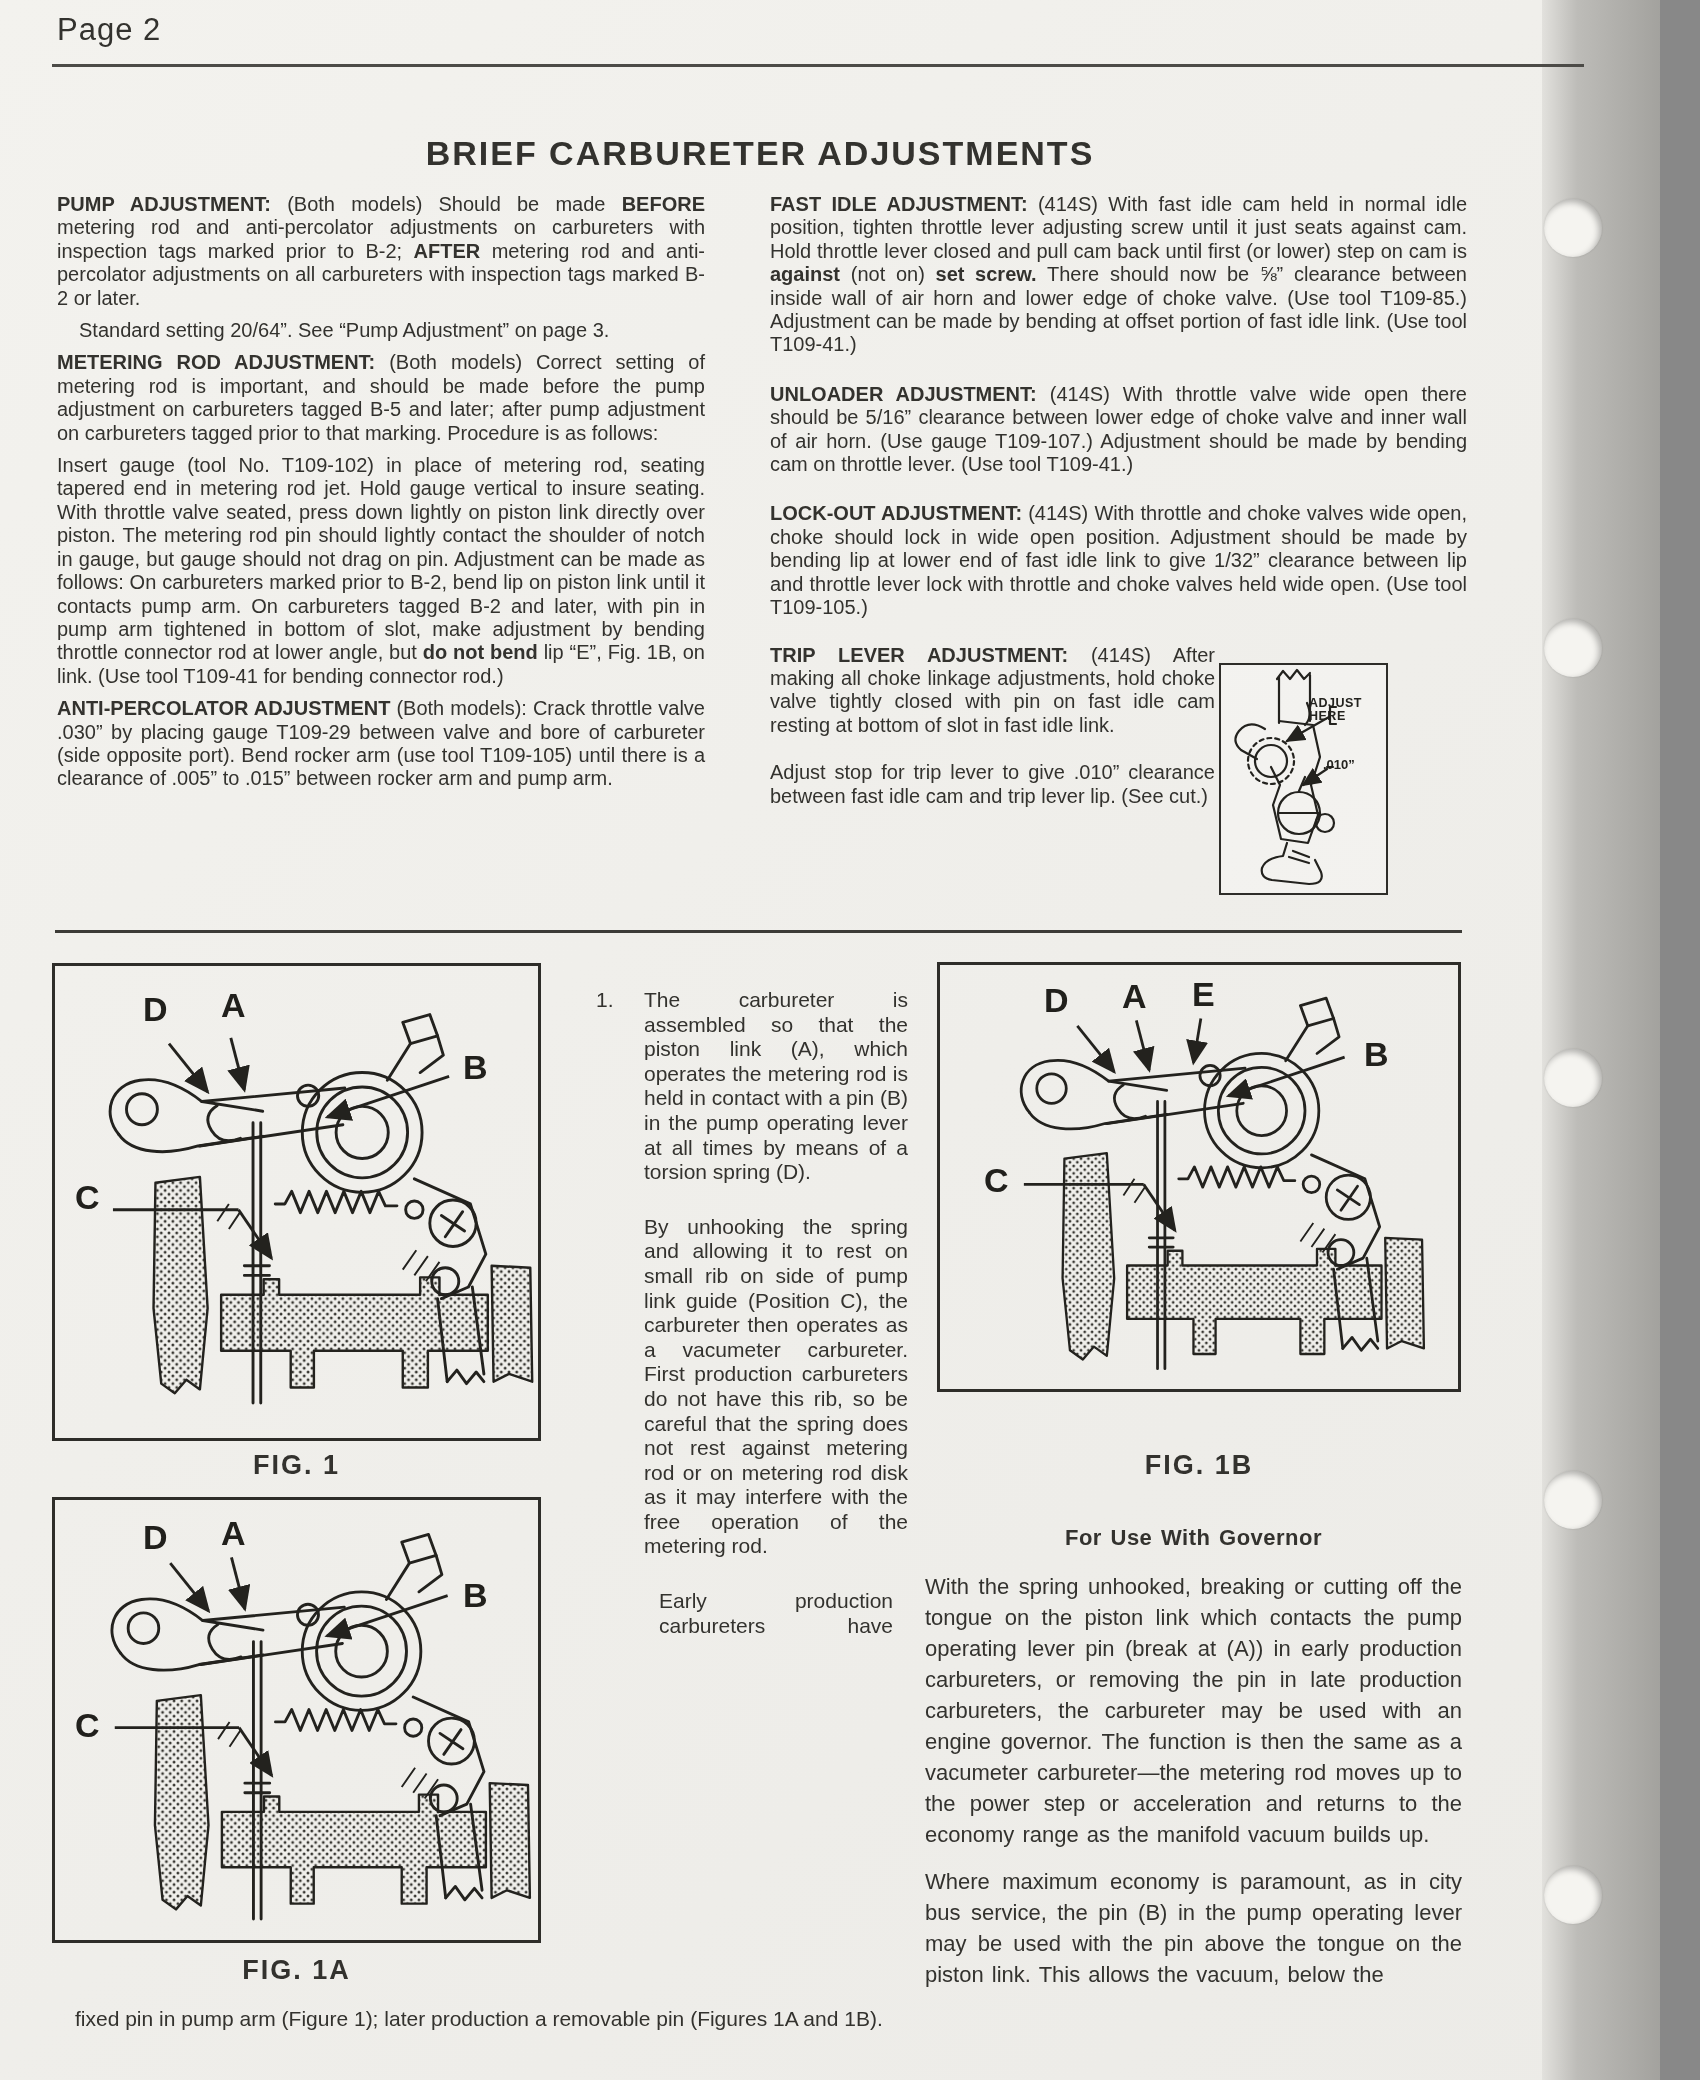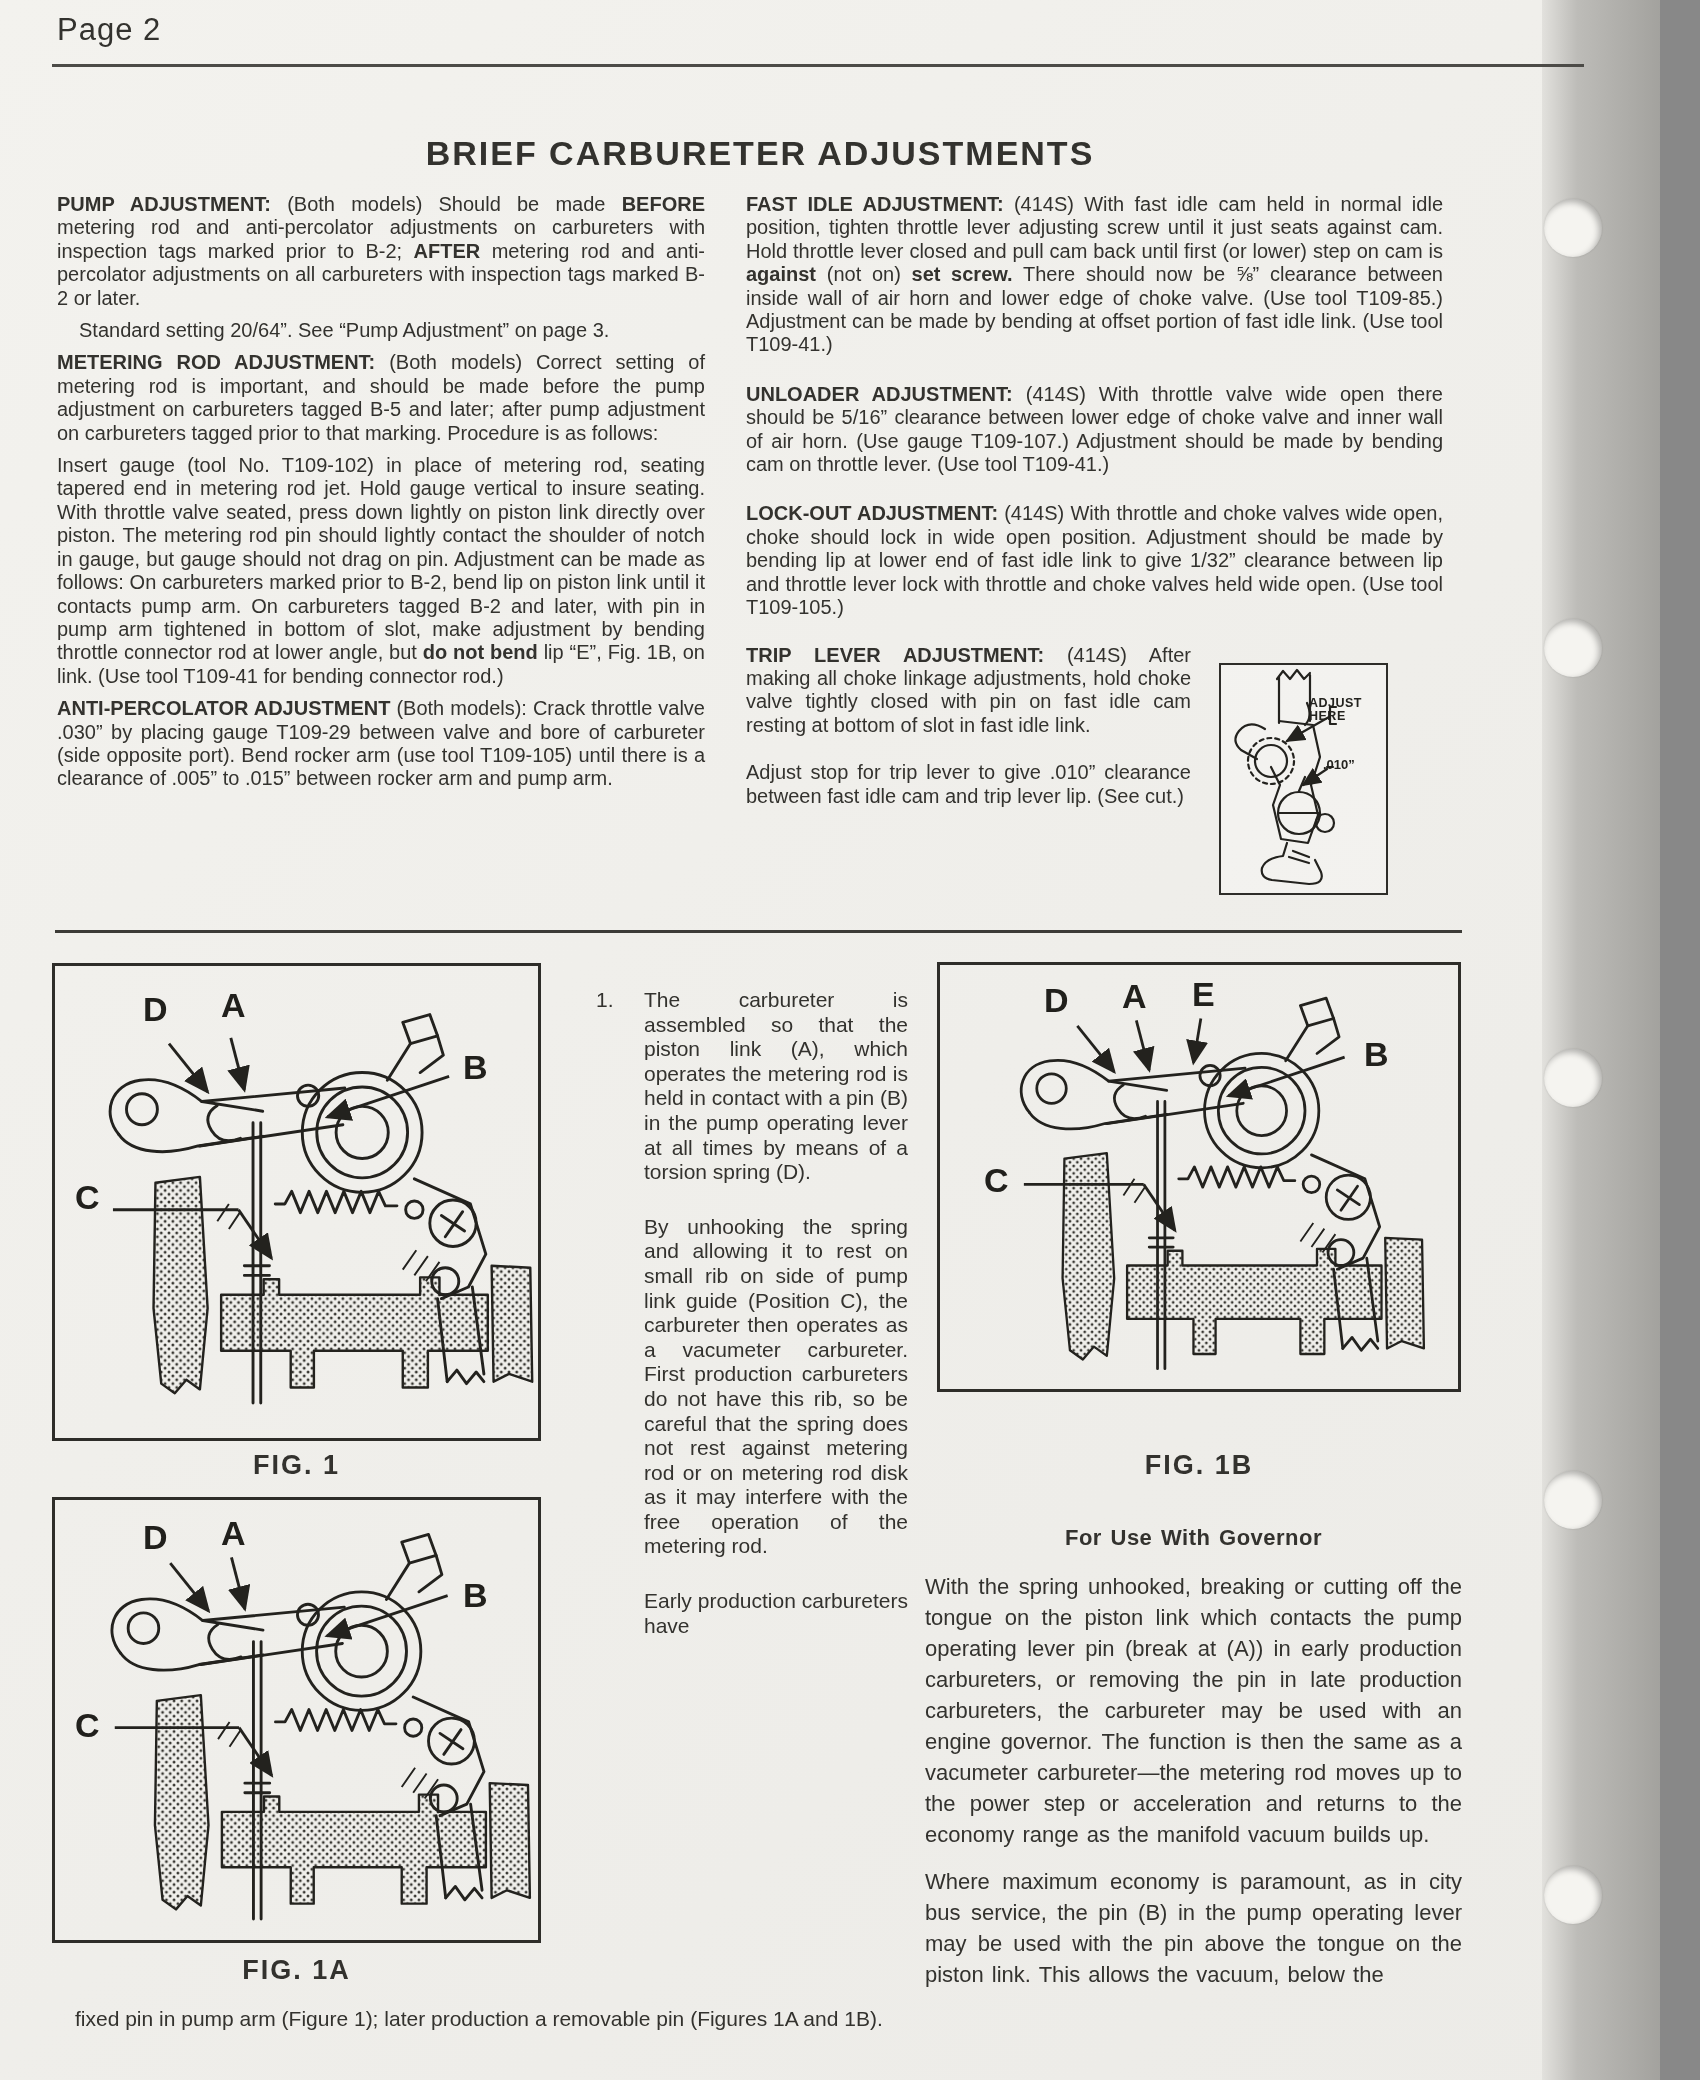--- a/index.html
+++ b/index.html
@@ -20,21 +20,21 @@
   .rule-top{position:absolute;left:52px;top:64px;width:1532px;height:3px;background:#4c4b47;}
   .rule-mid{position:absolute;left:55px;top:930px;width:1407px;height:3px;background:#3c3b37;}
   .title{position:absolute;left:55px;top:134px;width:1410px;text-align:center;
     font-size:34px;font-weight:700;letter-spacing:2px;}
   
   .col{position:absolute;font-size:20px;line-height:23.4px;text-align:justify;}
   .col p{margin:0 0 9px 0;}
   .b{font-weight:700;}
   .indent{padding-left:22px;}
   #left-col{left:57px;top:193px;width:648px;}
-  #right-col{left:746px;top:193px;width:697px;}
+  #right-col{left:770px;top:193px;width:697px;}
   #right-col .gap{margin-bottom:26px;}
   #right-col .narrow{width:445px;}
   #right-col .trip-gap{margin-top:24px;margin-bottom:24px;}
   
   .trip-box{position:absolute;left:1219px;top:663px;width:169px;height:232px;
     border:2.5px solid #2e2d29;box-sizing:border-box;background:rgba(255,255,255,.25);}
   .trip-box svg{width:100%;height:100%;display:block;}
   .trip-lbl{position:absolute;font-weight:700;color:#23221e;}
   .lbl-adjust{left:88px;top:32px;font-size:12.5px;line-height:13px;letter-spacing:.5px;}
   .lbl-clearance{left:102px;top:92px;font-size:13px;font-weight:700;}
@@ -47,21 +47,21 @@
   .fig-caption{position:absolute;font-size:27px;font-weight:700;letter-spacing:2px;text-align:center;}
   #cap1{left:52px;top:1450px;width:489px;}
   #cap1a{left:52px;top:1955px;width:489px;}
   #cap1b{left:937px;top:1450px;width:524px;}
   .letter{position:absolute;font-size:34px;font-weight:600;color:#21201c;}
   
   #mid-col{left:592px;top:988px;width:316px;font-size:21px;line-height:24.6px;}
   #mid-col .heading{text-align:center;font-weight:700;font-size:22px;line-height:27px;margin:0 0 26px 0;}
   #mid-col .item{position:relative;padding-left:52px;text-align:justify;margin:0 0 30px 0;}
   #mid-col .num{position:absolute;left:4px;top:0;}
-  #mid-col .cont{padding-left:52px;text-align:justify;text-align-last:justify;margin:0;}
+  #mid-col .cont{padding-left:52px;text-align:justify;text-align-last:justify;margin:15px;}
   
   #lowright-col{left:925px;top:1522px;width:537px;font-size:22px;line-height:31px;text-align:justify;word-spacing:2px;}
   #lowright-col .heading{text-align:center;text-align-last:center;font-weight:700;font-size:22px;margin:0 0 18px 0;letter-spacing:.5px;}
   #lowright-col p{margin:0 0 16px 0;}
   
   #bottom-text{left:75px;top:2003px;width:835px;font-size:21px;line-height:31px;text-align:justify;}
   .defs-holder{position:absolute;width:0;height:0;overflow:hidden;}
 </style>
 </head>
 <body>

